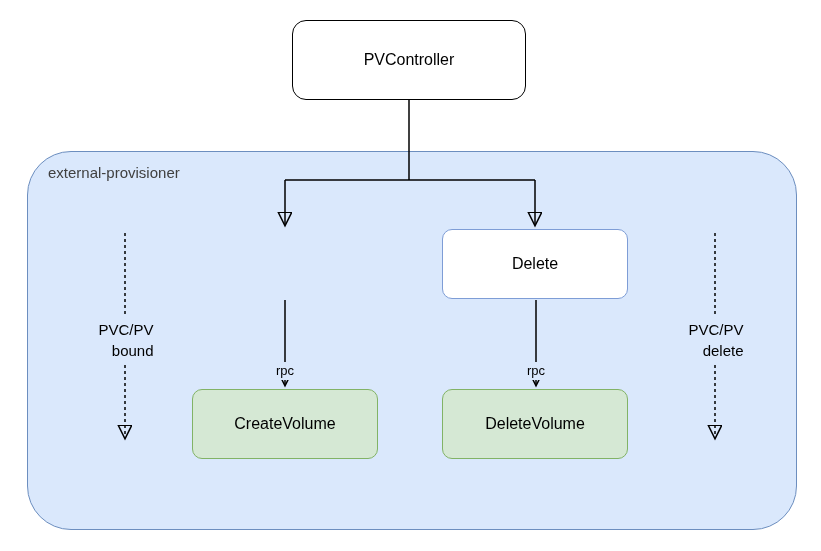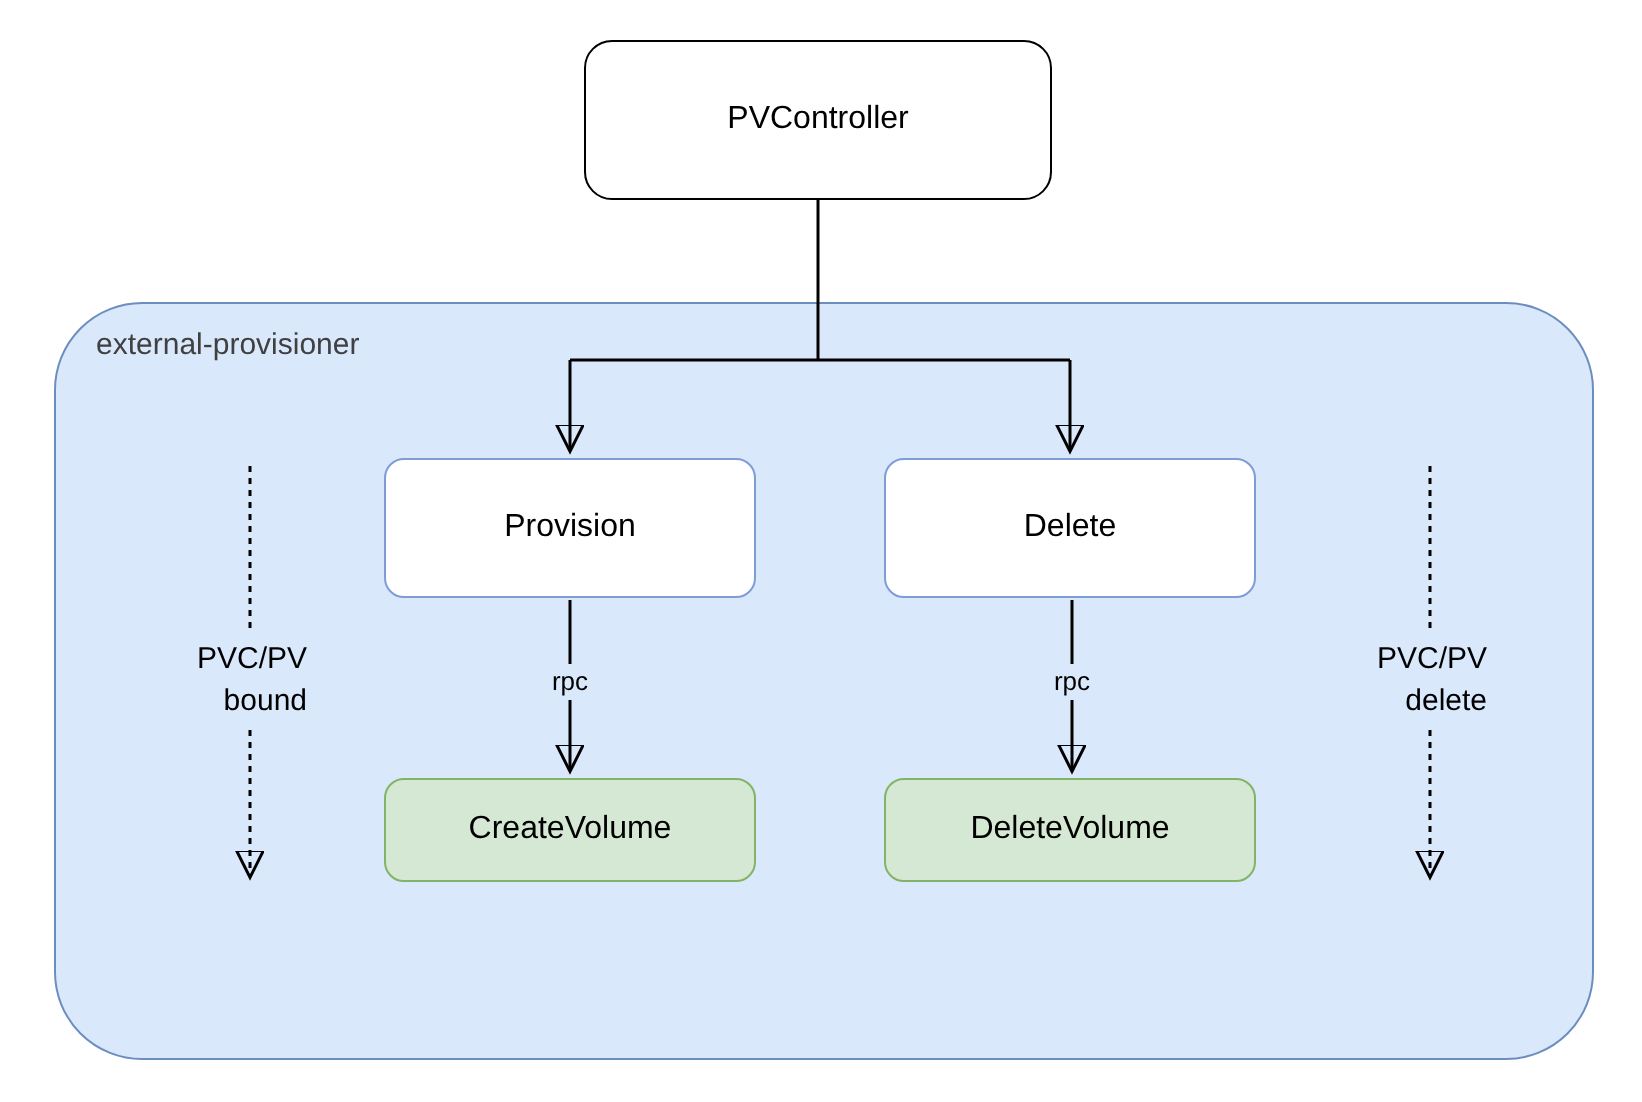--- a/index.html
+++ b/index.html
@@ -66,38 +66,39 @@
     left: 292px; top: 20px; width: 234px; height: 80px;
     border: 1.5px solid #000000;
     border-radius: 14px;
   }
   .node-blue {
     width: 186px; height: 70px;
     border: 1.5px solid var(--node-border-blue);
     border-radius: 10px;
   }
   .node-green {
-    width: 186px; height: 52px;
+    width: 186px; height: 70px;
     background: var(--green-fill);
     border: 1.5px solid var(--green-border);
     border-radius: 10px;
   }
   .pos-provision     { left: 192px; top: 229px; }
   .pos-delete        { left: 442px; top: 229px; }
   .pos-createvolume  { left: 192px; top: 389px; }
   .pos-deletevolume  { left: 442px; top: 389px; }
 
   .edge-label {
     position: absolute;
     transform: translate(-50%, -50%);
     background: var(--container-fill);
     font-size: 13px;
     line-height: 16px;
     padding: 1px 4px;
     z-index: 4;
+    margin-top: 30px;
   }
   .edge-label.rpc-left  { left: 285px; top: 341px; }
   .edge-label.rpc-right { left: 536px; top: 341px; }
 
   .side-label {
     position: absolute;
     transform: translate(-50%, -50%);
     background: var(--container-fill);
     font-size: 15px;
     line-height: 21px;
@@ -138,23 +139,20 @@
 
     <path d="M125,233 V438" stroke-width="1.5" stroke-dasharray="3,3" marker-end="url(#arrowhead)"></path>
 
     <path d="M715,233 V438" stroke-width="1.5" stroke-dasharray="3,3" marker-end="url(#arrowhead)"></path>
   </svg>
 
   <div class="node node-root">
     <span>PVController</span>
   </div>
 
-  <div class="node node-blue pos-provision">
-    <span>Provision</span>
-  </div>
 
   <div class="node node-blue pos-delete">
     <span>Delete</span>
   </div>
 
   <div class="node node-green pos-createvolume">
     <span>CreateVolume</span>
   </div>
 
   <div class="node node-green pos-deletevolume">

